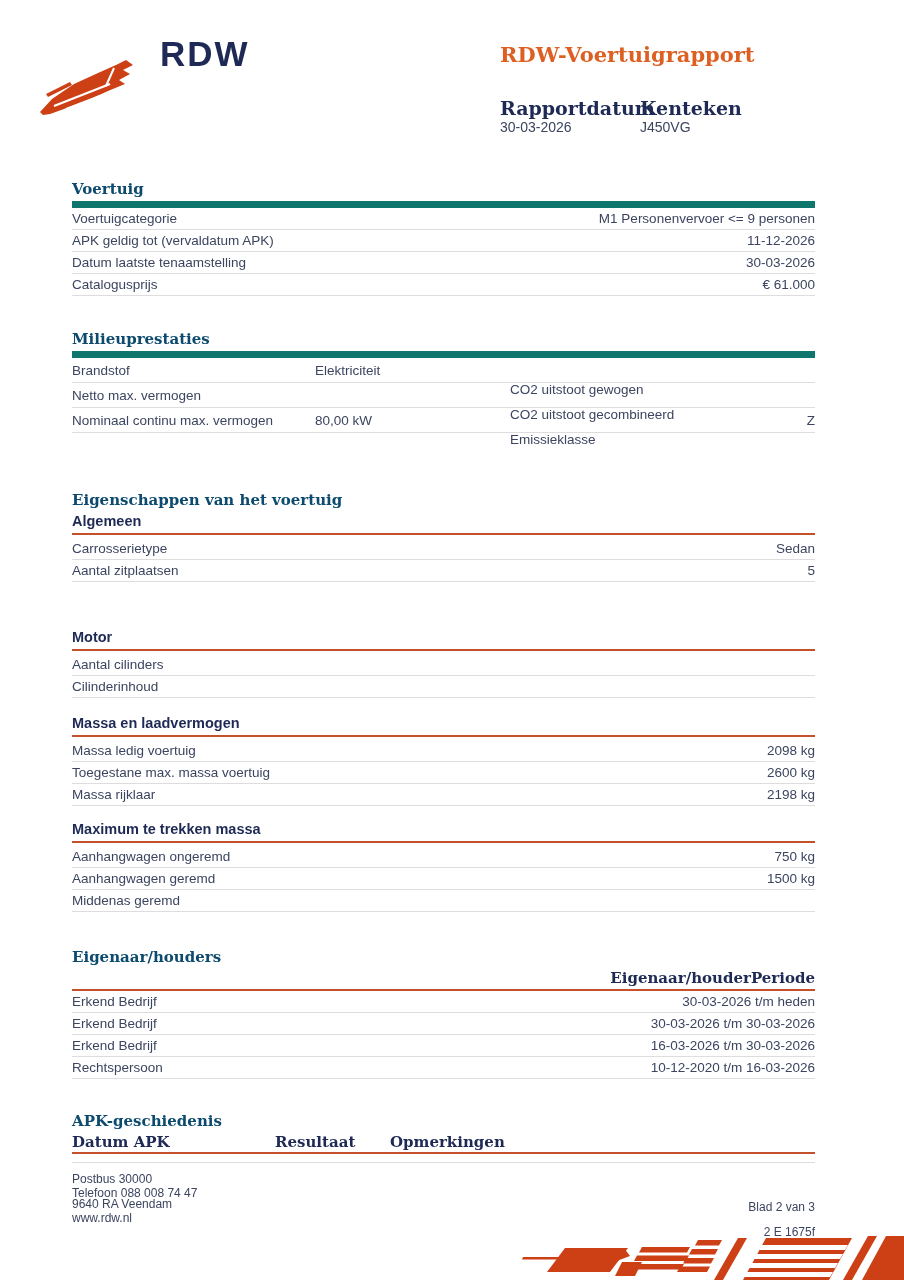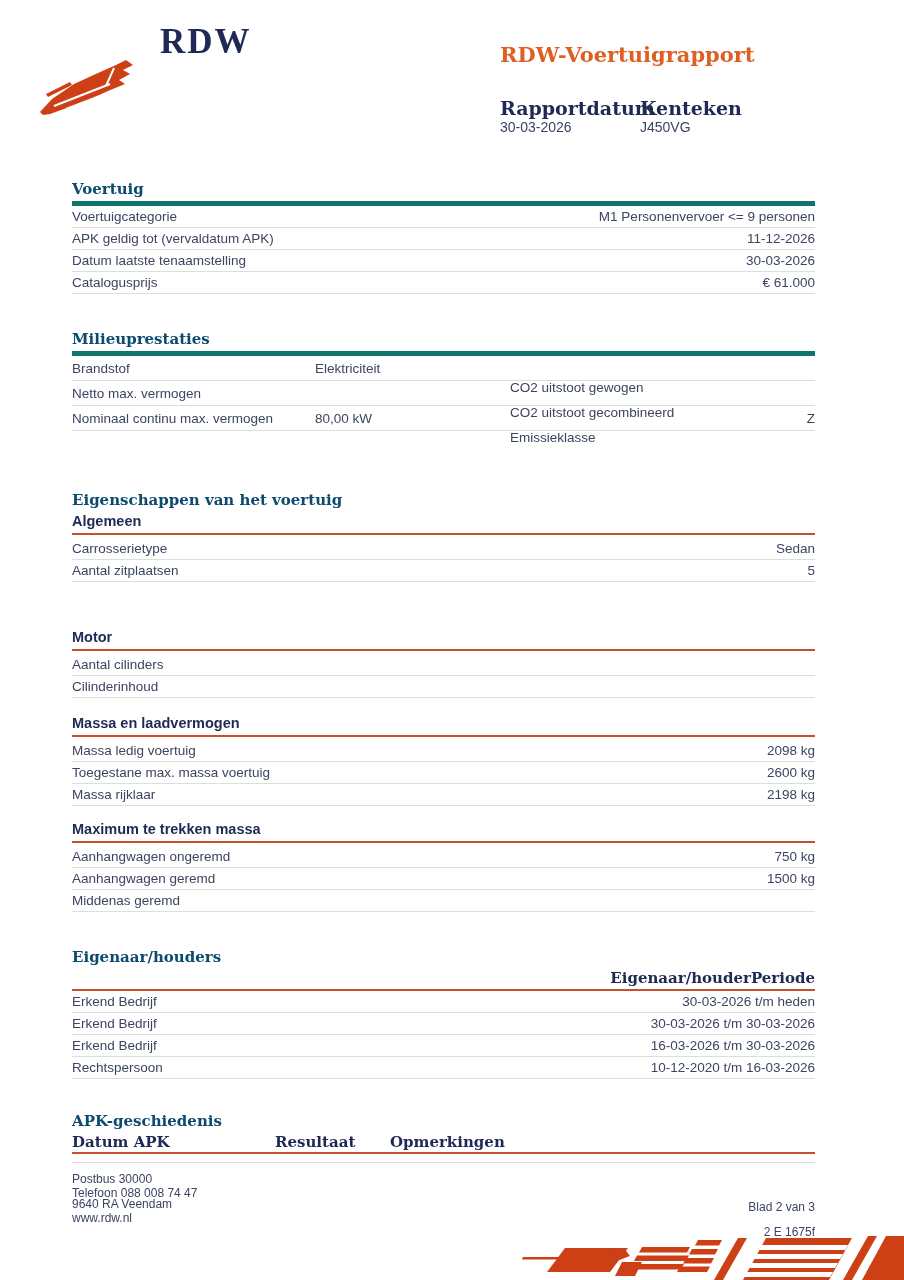--- a/index.html
+++ b/index.html
@@ -2,22 +2,22 @@
 <html><head>
 <meta charset="utf-8">
 <style>
   html,body{margin:0;padding:0;}
   body{
     width:904px;height:1280px;position:relative;background:#ffffff;
     font-family:"Liberation Sans",sans-serif;overflow:hidden;
   }
   
   .wordmark{
-    position:absolute;left:160px;top:22px;
-    font-family:Liberation Serif, serif;font-weight:bold;font-size:35px;
+    position:absolute;left:160px;top:34px;
+    font-family:Liberation Sans, sans-serif;font-weight:bold;font-size:35px;
     color:#1E2A55;letter-spacing:2px;
   }
   .doc-title{
     position:absolute;left:500px;top:42px;
     font-family:"DejaVu Serif",serif;font-weight:bold;font-size:21px;
     color:#DD5F22;
   }
   .hdr-label{
     position:absolute;top:97px;
     font-family:"DejaVu Serif",serif;font-weight:bold;font-size:19px;
@@ -39,21 +39,21 @@
   .orule{
     position:absolute;left:72px;width:743px;height:0;
     border-top:2px solid #C4512B;
   }
   .gline{
     position:absolute;left:72px;width:743px;height:0;
     border-top:1px solid #DDDDDD;
   }
   
   .kv-list{position:absolute;left:72px;width:743px;}
-  .bt{border-top:5px solid #0f766e;}
+  .bt{border-top:7px solid #0f766e;}
   .kv-row{
     display:flex;justify-content:space-between;align-items:center;
     height:21px;border-bottom:1px solid #DDDDDD;
     font-size:13.5px;color:#3C4560;
   }
   
   .m-row{
     display:flex;align-items:center;height:24px;
     border-bottom:1px solid #DDDDDD;font-size:13.5px;color:#3C4560;
   }

